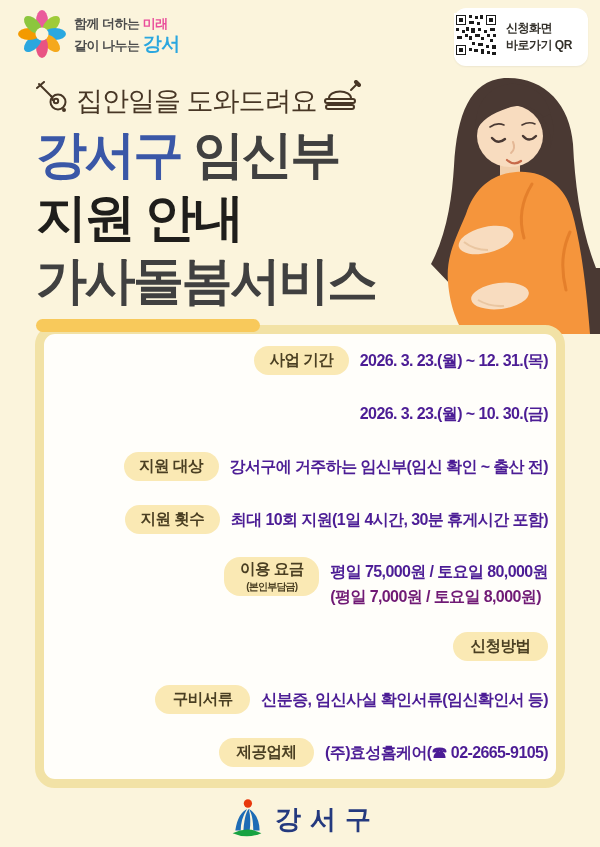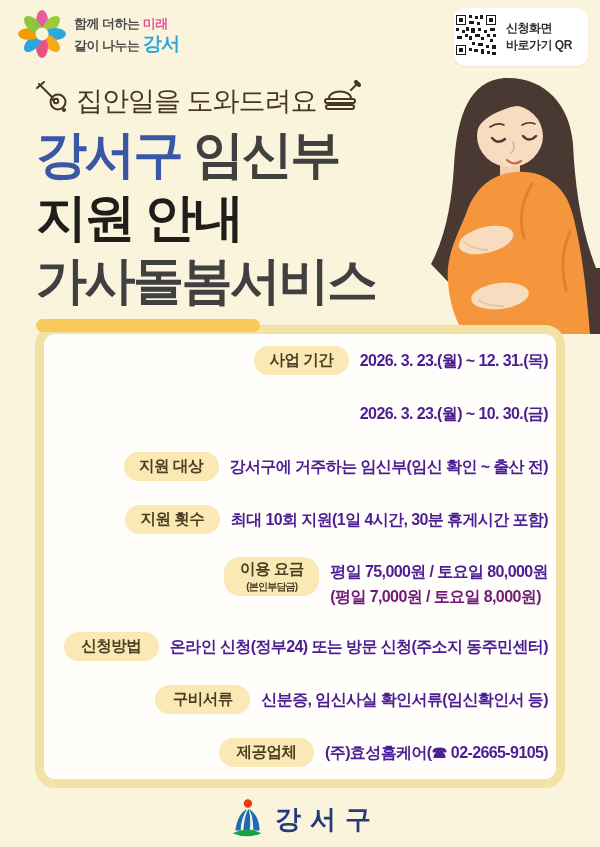--- a/index.html
+++ b/index.html
@@ -233,23 +233,20 @@
         <div class="val">
             <div class="v1">평일 75,000원 / 토요일 80,000원</div>
             <div class="v2">(평일 7,000원 / 토요일 8,000원)</div>
           </div>
       </div>
 
       <div class="row">
         <div class="pill">
             <span class="pill-l1">신청방법</span>
           </div>
-        <div class="val">
-            <div class="v1">온라인 신청(정부24) 또는 방문 신청(주소지 동주민센터)</div>
-          </div>
       </div>
 
       <div class="row">
         <div class="pill">
             <span class="pill-l1">구비서류</span>
           </div>
         <div class="val">
             <div class="v1">신분증, 임신사실 확인서류(임신확인서 등)</div>
           </div>
       </div>

